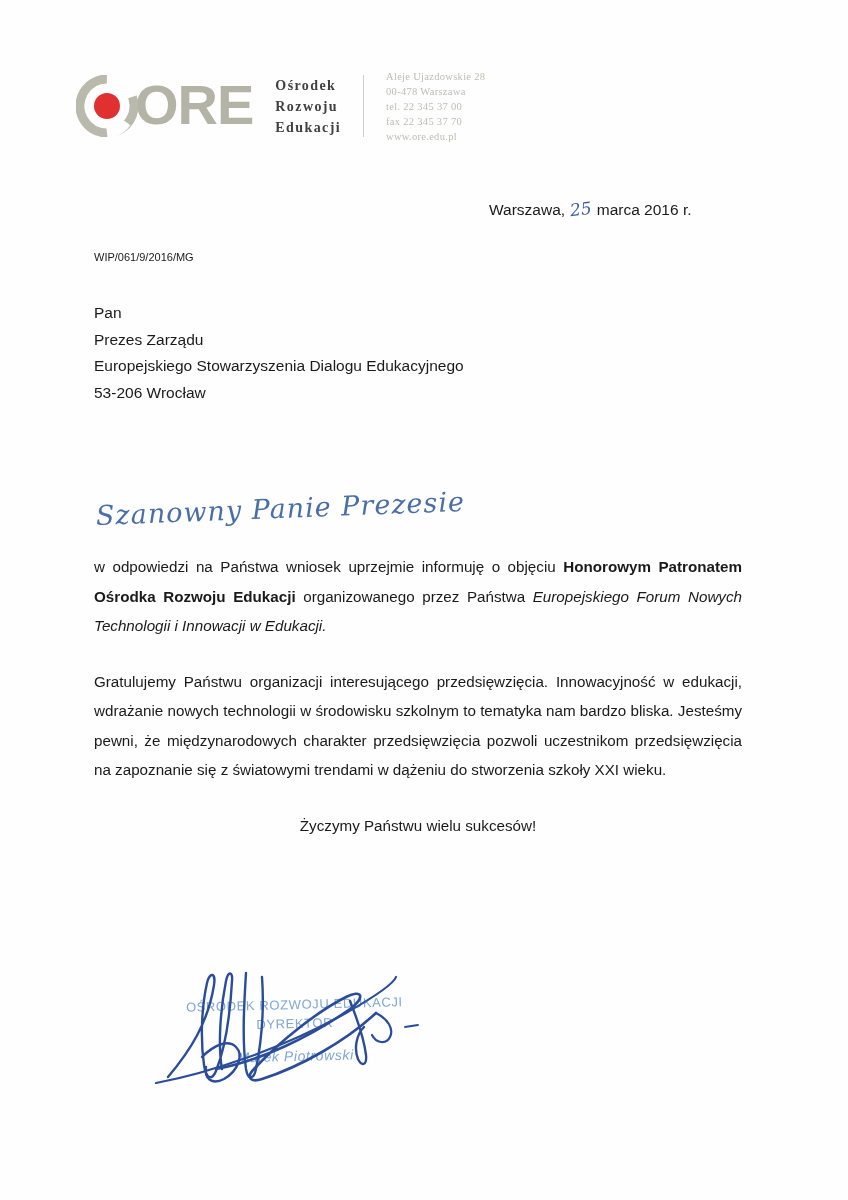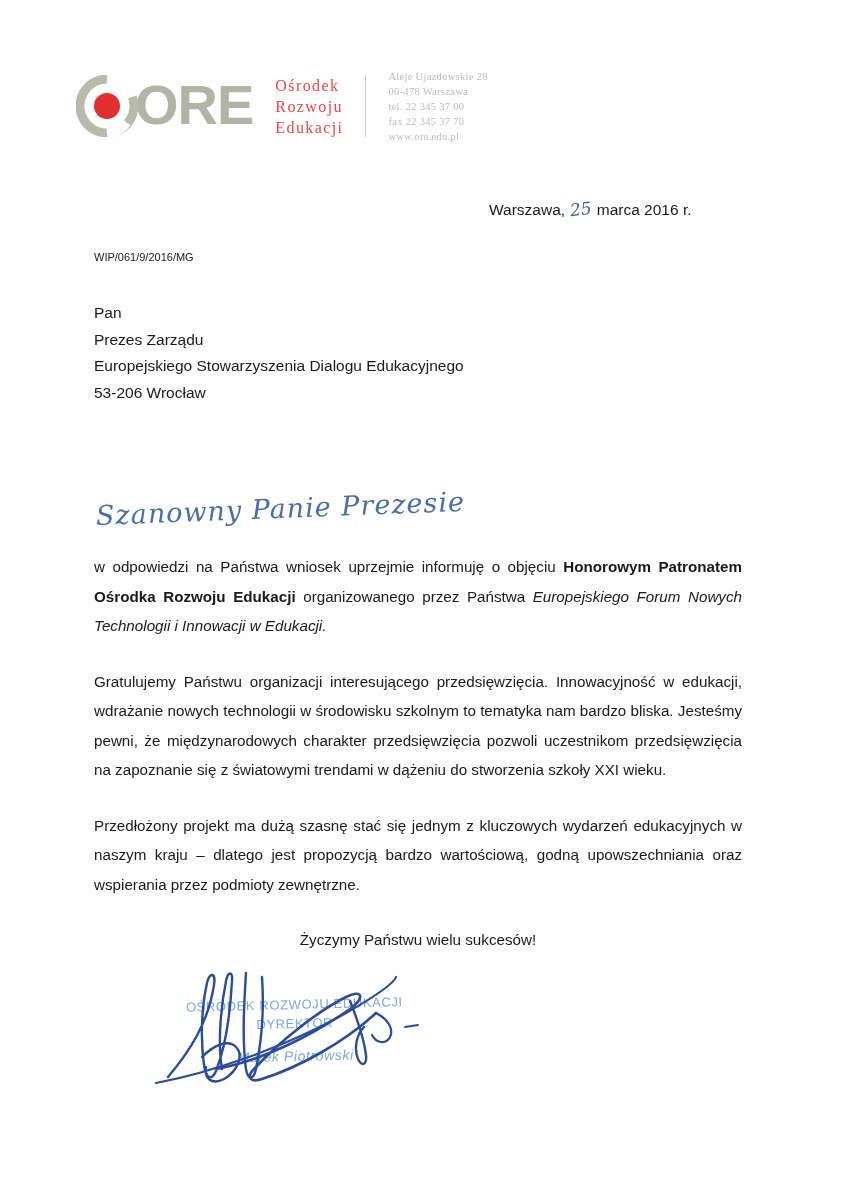--- a/index.html
+++ b/index.html
@@ -45,24 +45,25 @@
     font-weight: bold;
     letter-spacing: -1px;
     color: #b3b3a6;
     line-height: 1;
     margin-left: -3px;
     margin-top: -2px;
   }
   .logo-words {
     margin-left: 22px;
     font-family: "Liberation Serif", serif;
-    color: #ef4444;
-    font-size: 16px;
+    color: #404040;
+    font-size: 14px;
     letter-spacing: 1.4px;
     line-height: 21px;
+    font-weight: bold;
   }
   .divider-rule {
     width: 1px;
     height: 62px;
     background: #cfcfc6;
     margin-left: 22px;
     margin-right: 22px;
   }
   .contact {
     font-family: Liberation Serif, serif;
@@ -213,21 +214,20 @@
     <div>Prezes Zarządu</div>
     <div>Europejskiego Stowarzyszenia Dialogu Edukacyjnego</div>
     <div>53-206 Wrocław</div>
   </div>
 
   <div class="salutation">Szanowny Panie Prezesie</div>
 
   <div class="letter-body">
     <p><span>w odpowiedzi na Państwa wniosek uprzejmie informuję o objęciu </span><b>Honorowym Patronatem Ośrodka Rozwoju Edukacji</b><span> organizowanego przez Państwa </span><i>Europejskiego Forum Nowych Technologii i Innowacji w Edukacji.</i></p>
     <p>Gratulujemy Państwu organizacji interesującego przedsięwzięcia. Innowacyjność w edukacji, wdrażanie nowych technologii w środowisku szkolnym to tematyka nam bardzo bliska. Jesteśmy pewni, że międzynarodowych charakter przedsięwzięcia pozwoli uczestnikom przedsięwzięcia na zapoznanie się z światowymi trendami w dążeniu do stworzenia szkoły XXI wieku.</p>
-    <p>Przedłożony projekt ma dużą szasnę stać się jednym z kluczowych wydarzeń edukacyjnych w naszym kraju – dlatego jest propozycją bardzo wartościową, godną upowszechniania oraz wspierania przez podmioty zewnętrzne.</p>
     <p class="p-closing">Życzymy Państwu wielu sukcesów!</p>
   </div>
 
   <div class="sig-area">
 
     <div class="stamp">
       <div>OŚRODEK ROZWOJU EDUKACJI</div>
       <div>DYREKTOR</div>
       <div class="stamp-name">Marek Piotrowski</div>
     </div>

